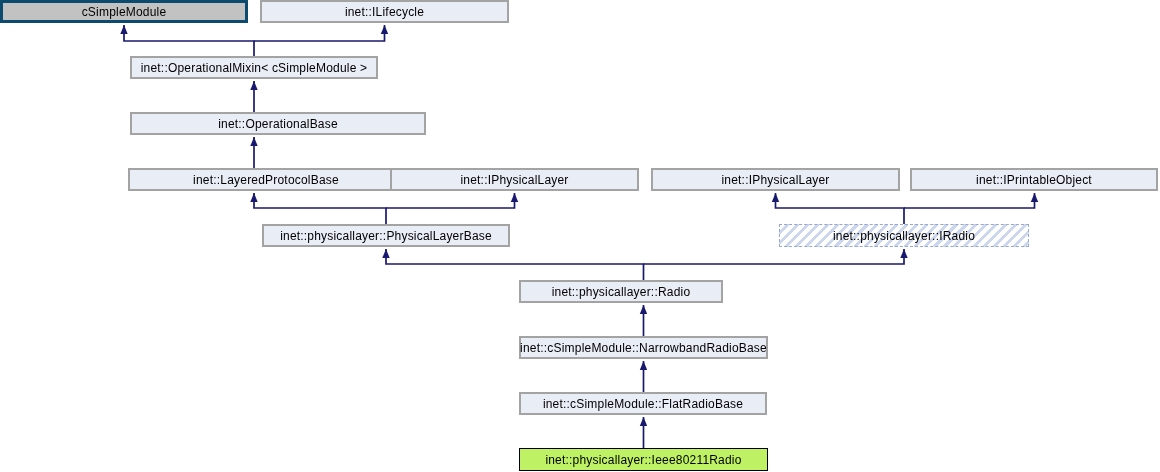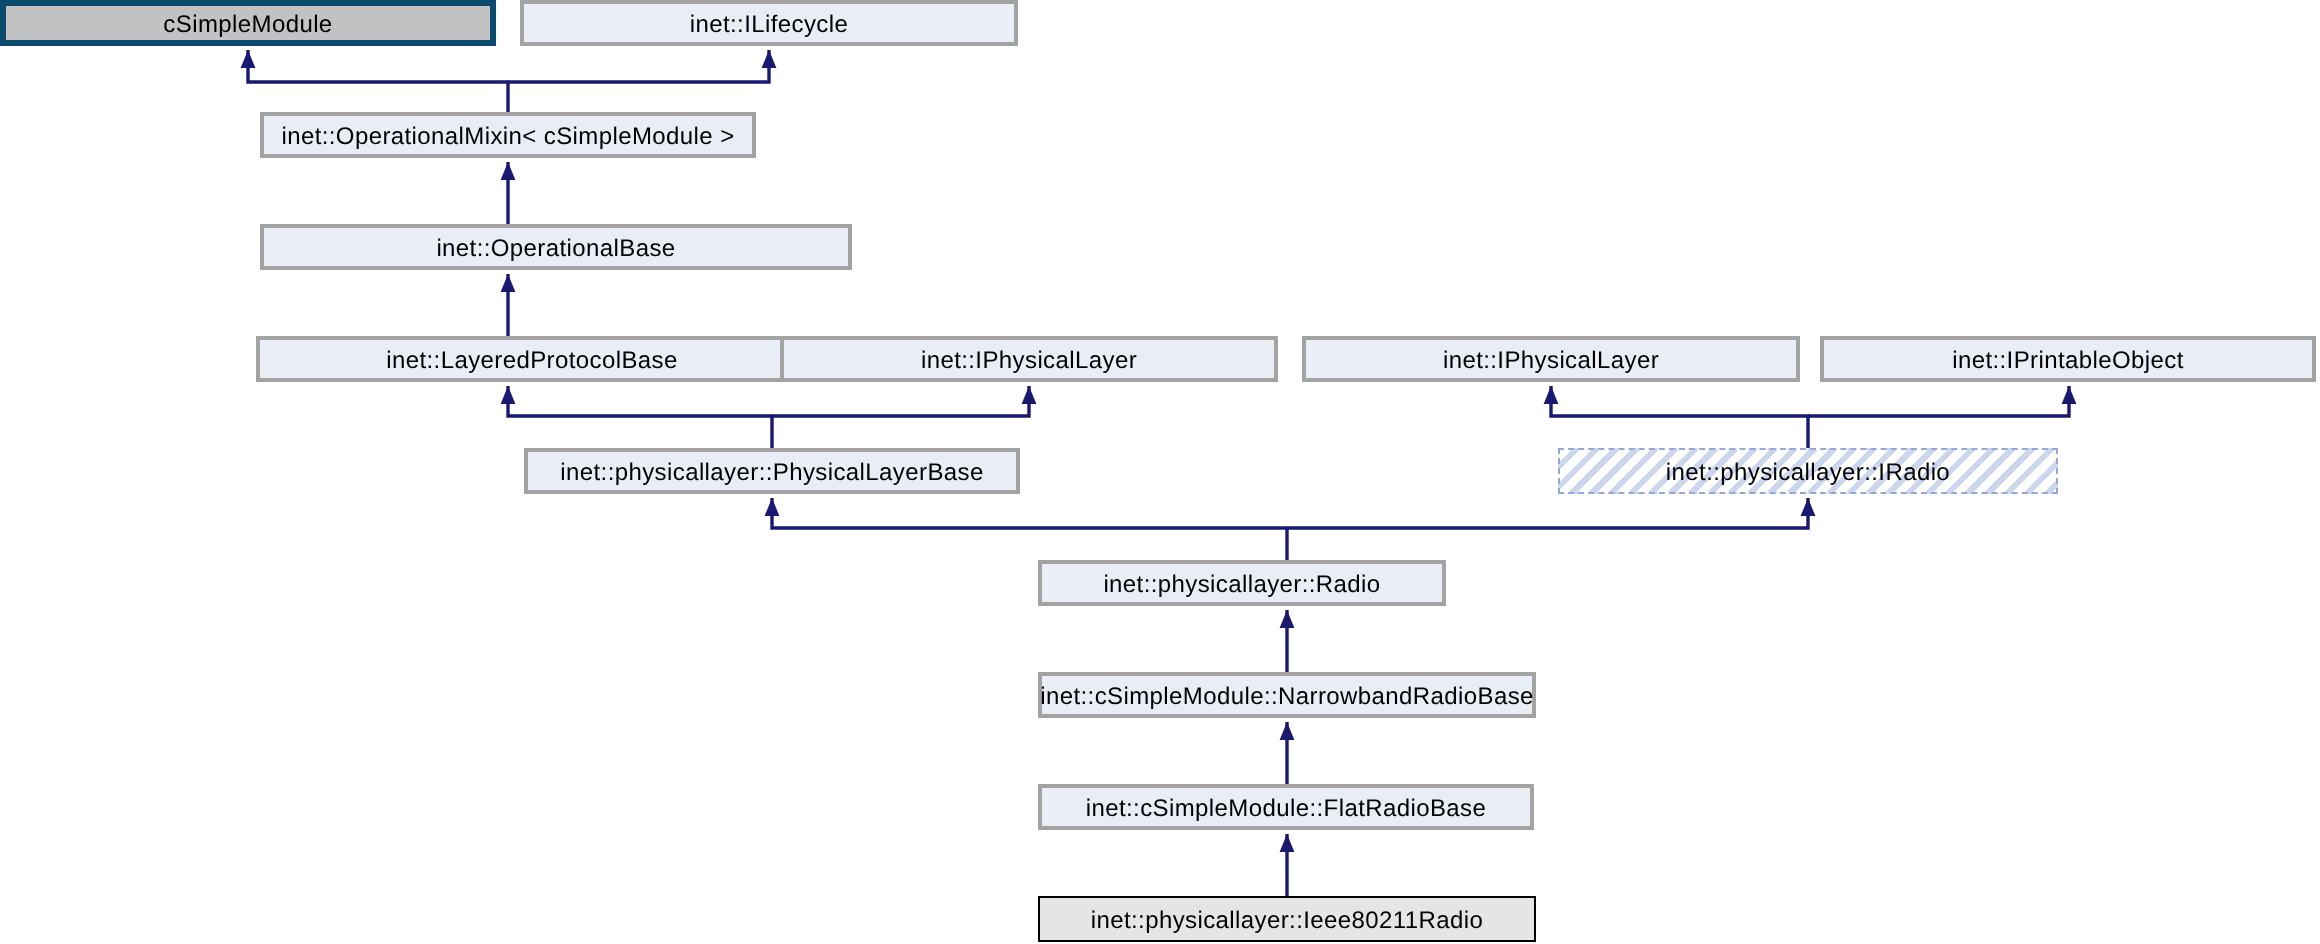--- a/index.html
+++ b/index.html
@@ -36,21 +36,21 @@
   }
   .node--class {
     background: #e9edf6;
     border: 2px solid #a3a3a3;
   }
   .node--external {
     background: #c2c2c2;
     border: 3px solid #0c4a6e;
   }
   .node--current {
-    background: #e5e5e5;
+    background: #bef264;
     border: 1px solid #000000;
     cursor: default;
   }
   .node--hatched {
     background: repeating-linear-gradient(
       135deg,
       #ffffff 0px,
       #ffffff 4px,
       #ccd6ec 4px,
       #ccd6ec 7px

